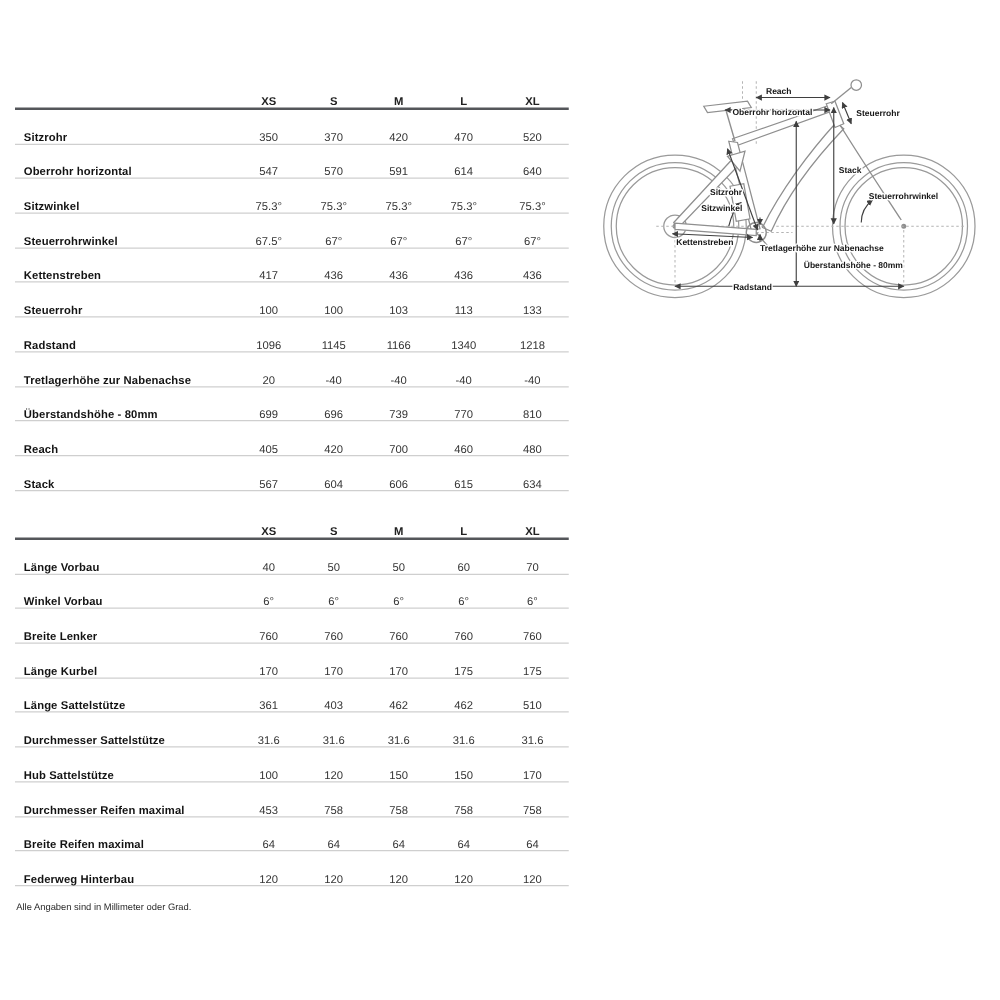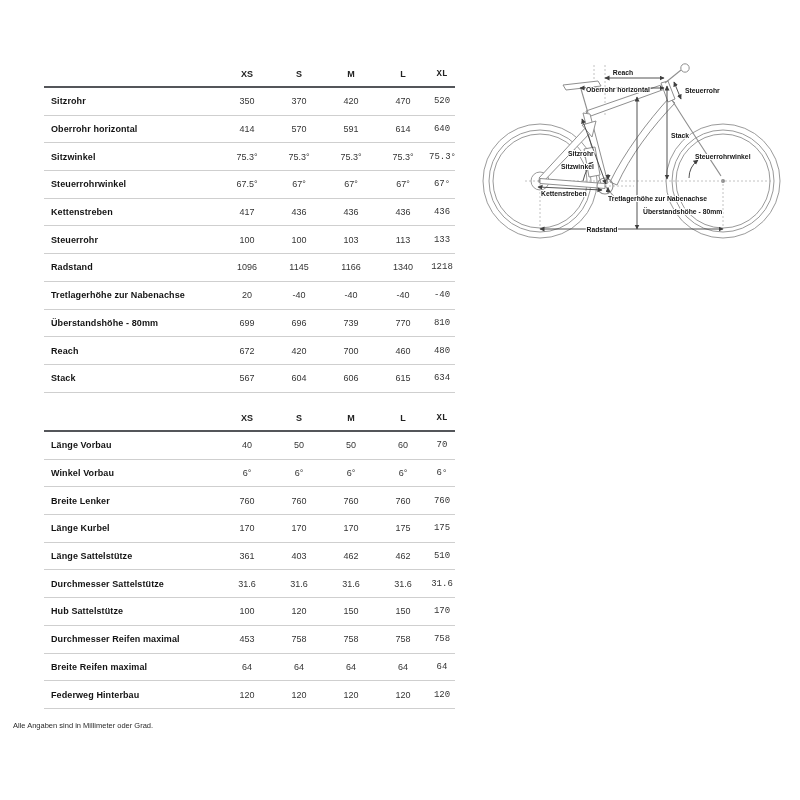--- a/index.html
+++ b/index.html
@@ -1,26 +1,26 @@
 <!DOCTYPE html>
 <html><head>
 <meta charset="utf-8">
 <style>
   html,body{margin:0;padding:0;background:#fff;}
   body{width:800px;height:800px;position:relative;overflow:hidden;
        font-family:"Liberation Sans",sans-serif;-webkit-font-smoothing:antialiased;}
   .geo-table{position:absolute;left:12px;width:443px;}
   #table1{top:62px;}
   #table2{top:406px;}
-  .g-row{display:flex;align-items:center;height:27.7px;border-bottom:1px solid #cfcfcf;box-sizing:border-box;margin-left:32px;}
+  .g-row{display:flex;align-items:flex-end;height:27.7px;border-bottom:1px solid #cfcfcf;box-sizing:border-box;}
   .g-head{height:26px;border-bottom:2px solid #54565a;}
   .g-label{flex:0 0 177px;padding-left:7px;box-sizing:border-box;
            font-weight:bold;font-size:9px;color:#131313;letter-spacing:.1px;}
   .g-cell{flex:0 0 52px;text-align:center;font-size:9px;color:#353535;}
-  .g-cell:last-child{flex:1;font-family:Liberation Mono, monospace;}
+  .g-cell:last-child{flex:1;}
   .g-head .g-cell{font-weight:bold;color:#222;}
   #footnote{position:absolute;left:13px;top:721px;font-size:7.5px;font-weight:normal;color:#2a2a2a;}
   #diagram{position:absolute;left:480px;top:55px;}
   .bk{fill:none;stroke:#8f8f8f;stroke-width:1.1;}
   .bkf{fill:#fff;stroke:#8f8f8f;stroke-width:1;}
   .bkt{fill:none;stroke:#9a9a9a;stroke-width:1;}
   .dim{fill:none;stroke:#3f3f3f;stroke-width:0.9;}
   .dsh{fill:none;stroke:#b3b3b3;stroke-width:0.8;stroke-dasharray:2 2;}
   .dlab{font:700 6.8px "Liberation Sans",sans-serif;fill:#161616;
         paint-order:stroke;stroke:#fff;stroke-width:2.2px;stroke-linejoin:round;}
@@ -40,21 +40,21 @@
     <div class="g-row">
       <div class="g-label">Sitzrohr</div>
       <div class="g-cell">350</div>
       <div class="g-cell">370</div>
       <div class="g-cell">420</div>
       <div class="g-cell">470</div>
       <div class="g-cell">520</div>
     </div>
     <div class="g-row">
       <div class="g-label">Oberrohr horizontal</div>
-      <div class="g-cell">414</div>
+      <div class="g-cell">547</div>
       <div class="g-cell">570</div>
       <div class="g-cell">591</div>
       <div class="g-cell">614</div>
       <div class="g-cell">640</div>
     </div>
     <div class="g-row">
       <div class="g-label">Sitzwinkel</div>
       <div class="g-cell">75.3°</div>
       <div class="g-cell">75.3°</div>
       <div class="g-cell">75.3°</div>
@@ -104,21 +104,21 @@
     <div class="g-row">
       <div class="g-label">Überstandshöhe - 80mm</div>
       <div class="g-cell">699</div>
       <div class="g-cell">696</div>
       <div class="g-cell">739</div>
       <div class="g-cell">770</div>
       <div class="g-cell">810</div>
     </div>
     <div class="g-row">
       <div class="g-label">Reach</div>
-      <div class="g-cell">672</div>
+      <div class="g-cell">405</div>
       <div class="g-cell">420</div>
       <div class="g-cell">700</div>
       <div class="g-cell">460</div>
       <div class="g-cell">480</div>
     </div>
     <div class="g-row">
       <div class="g-label">Stack</div>
       <div class="g-cell">567</div>
       <div class="g-cell">604</div>
       <div class="g-cell">606</div>

